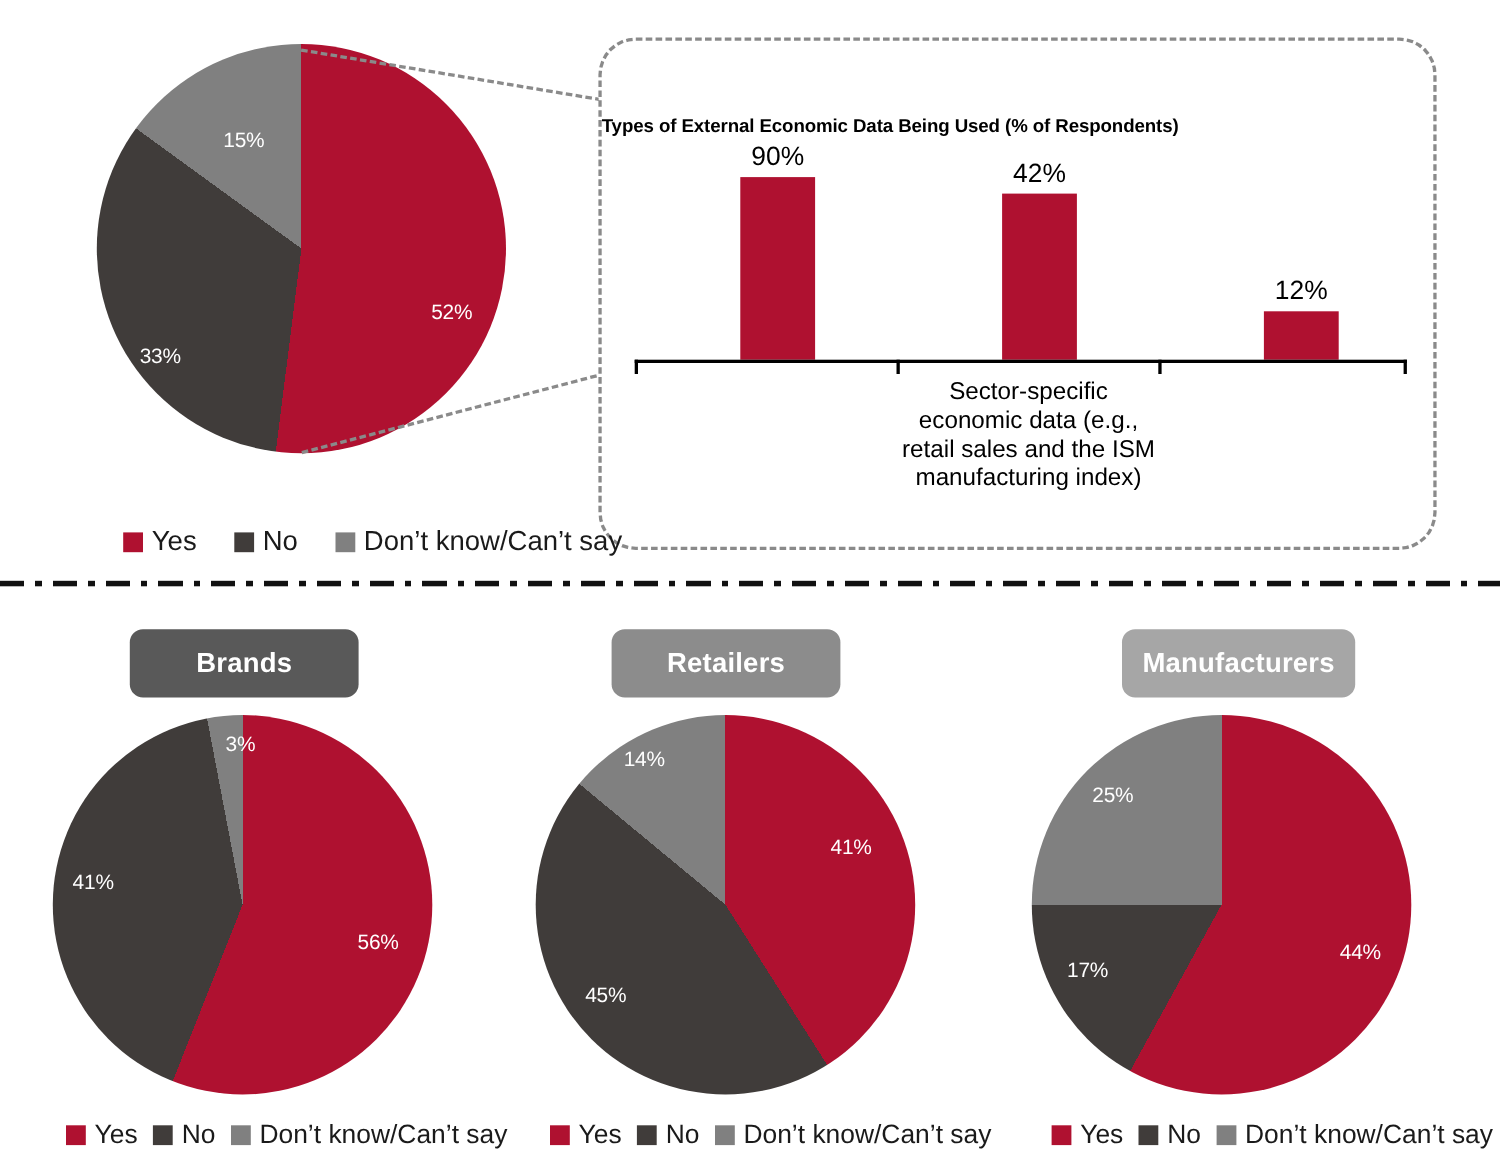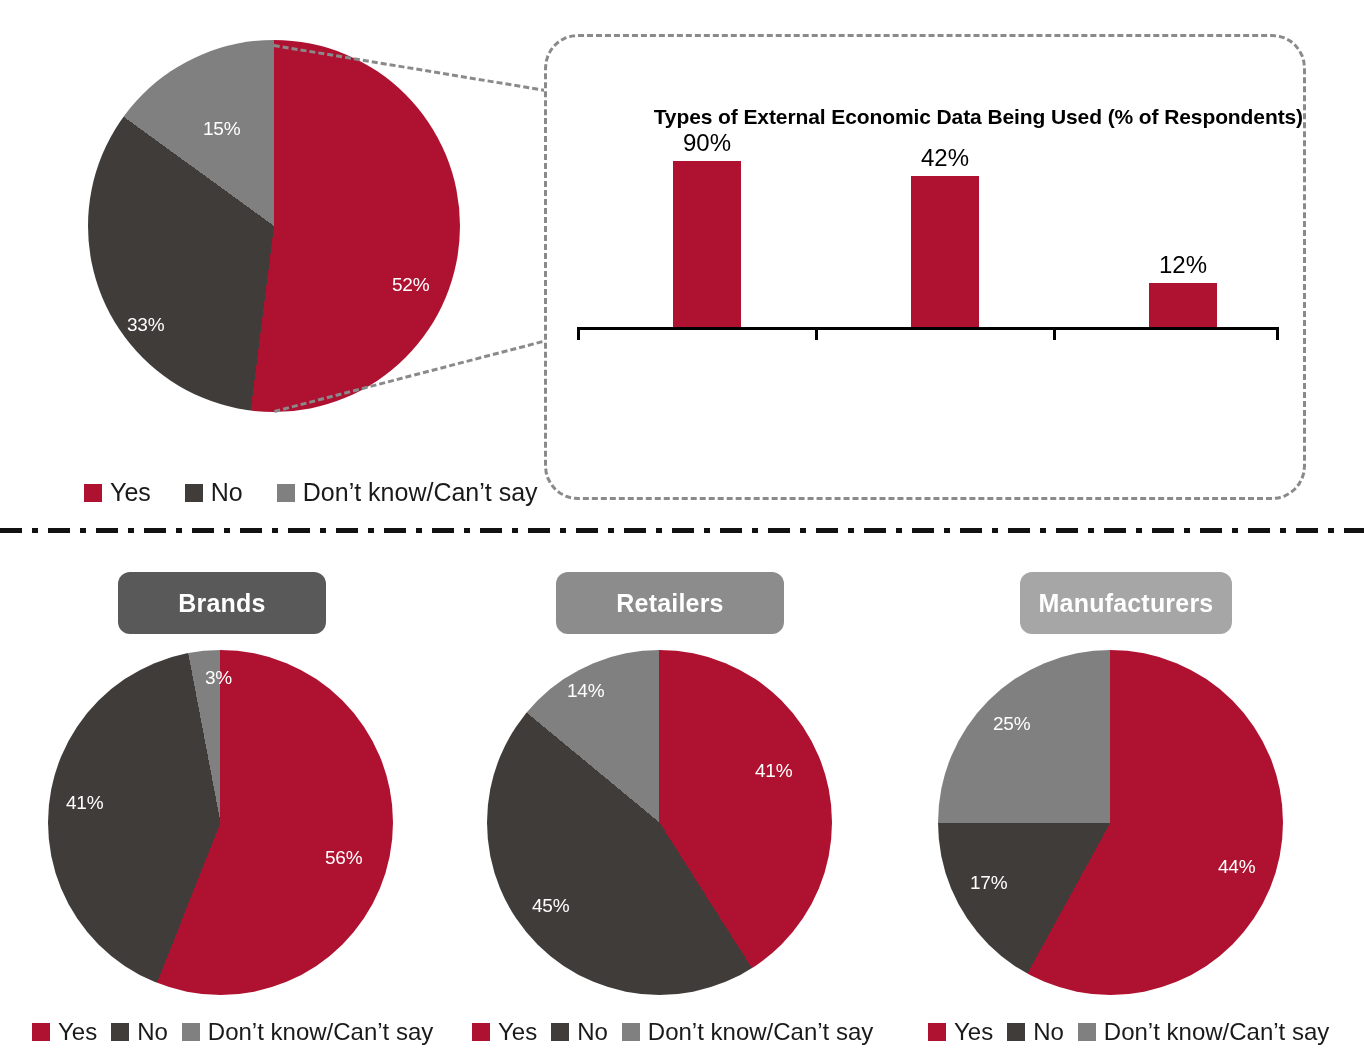--- a/index.html
+++ b/index.html
@@ -10,38 +10,38 @@
     -webkit-font-smoothing:antialiased;
   }
   .abs{position:absolute;}
   .pie{border-radius:50%;}
   .pielabel{
     position:absolute;color:#ffffff;font-size:19px;font-weight:400;
     white-space:nowrap;letter-spacing:-0.2px;
   }
   .legend{
     position:absolute;display:flex;align-items:flex-end;
-    font-size:25px;color:#1a1a1a;white-space:nowrap;
+    font-size:25px;color:#1a1a1a;white-space:nowrap;margin-left:28px;
   }
   .legend .sw{width:18px;height:18px;display:inline-block;margin-right:8px;}
   .legend .item{display:flex;align-items:center;}
   .pill{
     position:absolute;border-radius:12px;display:flex;align-items:center;
     justify-content:center;color:#ffffff;font-weight:bold;font-size:25px;
     letter-spacing:0.2px;
   }
   
   #callout-box{
     position:absolute;left:544px;top:34px;width:762px;height:466px;
     border:3px dashed #8a8a8a;border-radius:34px;background:#ffffff;
     box-sizing:border-box;
   }
   #callout-title{
-    position:absolute;left:0;right:0;top:68px;text-align:right;
-    font-weight:bold;font-size:21px;color:#000000;letter-spacing:-0.1px;
+    position:absolute;left:0;right:0;top:68px;text-align:left;
+    font-weight:bold;font-size:17px;color:#000000;letter-spacing:-0.1px;
   }
   .bar{position:absolute;background:#AF1130;}
   .barval{
     position:absolute;font-size:24px;color:#000000;text-align:center;
     white-space:nowrap;
   }
   .catlabel{
     position:absolute;font-size:22px;color:#000000;text-align:center;
     line-height:1.18;
   }
@@ -83,20 +83,21 @@
   <span class="barval" style="left:110px;top:92px;width:100px;">90%</span>
   <span class="barval" style="left:348px;top:107px;width:100px;">42%</span>
   <span class="barval" style="left:586px;top:214px;width:100px;">12%</span>
 
   <div id="axis-line" style="left:30px;top:290px;width:702px;"></div>
   <div class="tick" style="left:30px;top:290px;height:13px;"></div>
   <div class="tick" style="left:268px;top:290px;height:13px;"></div>
   <div class="tick" style="left:506px;top:290px;height:13px;"></div>
   <div class="tick" style="left:729px;top:290px;height:13px;"></div>
 
+  <span class="catlabel" style="left:268px;top:306px;width:240px;">Sector-specific economic data (e.g., retail sales and the ISM manufacturing index)</span>
 </div>
 
 <div class="legend" style="left:84px;top:478px;">
   <span class="item" style="margin-right:34px;">
     <span class="sw" style="background:#AF1130;"></span>
     <span>Yes</span>
   </span>
   <span class="item" style="margin-right:34px;">
     <span class="sw" style="background:#403C3A;"></span>
     <span>No</span>
@@ -129,21 +130,21 @@
   <span class="item" style="margin-right:14px;">
     <span class="sw" style="background:#403C3A;"></span>
     <span>No</span>
   </span>
   <span class="item">
     <span class="sw" style="background:#808080;"></span>
     <span>Don’t know/Can’t say</span>
   </span>
 </div>
 
-<div class="pill" style="left:556px;top:572px;width:228px;height:62px;background:#8C8C8C;">
+<div class="pill" style="left:556px;top:572px;width:208px;height:62px;background:#8C8C8C;">
   <span>Retailers</span>
 </div>
 
 <div class="abs" style="left:487px;top:650px;width:345px;height:345px;">
   <div class="pie abs" style="left:0;top:0;width:345px;height:345px;
        background:conic-gradient(#AF1130 0deg 147.6deg, #403C3A 147.6deg 309.6deg, #808080 309.6deg 360deg);"></div>
   <span class="pielabel" style="left:268px;top:110px;">41%</span>
   <span class="pielabel" style="left:45px;top:245px;">45%</span>
   <span class="pielabel" style="left:80px;top:30px;">14%</span>
 </div>

